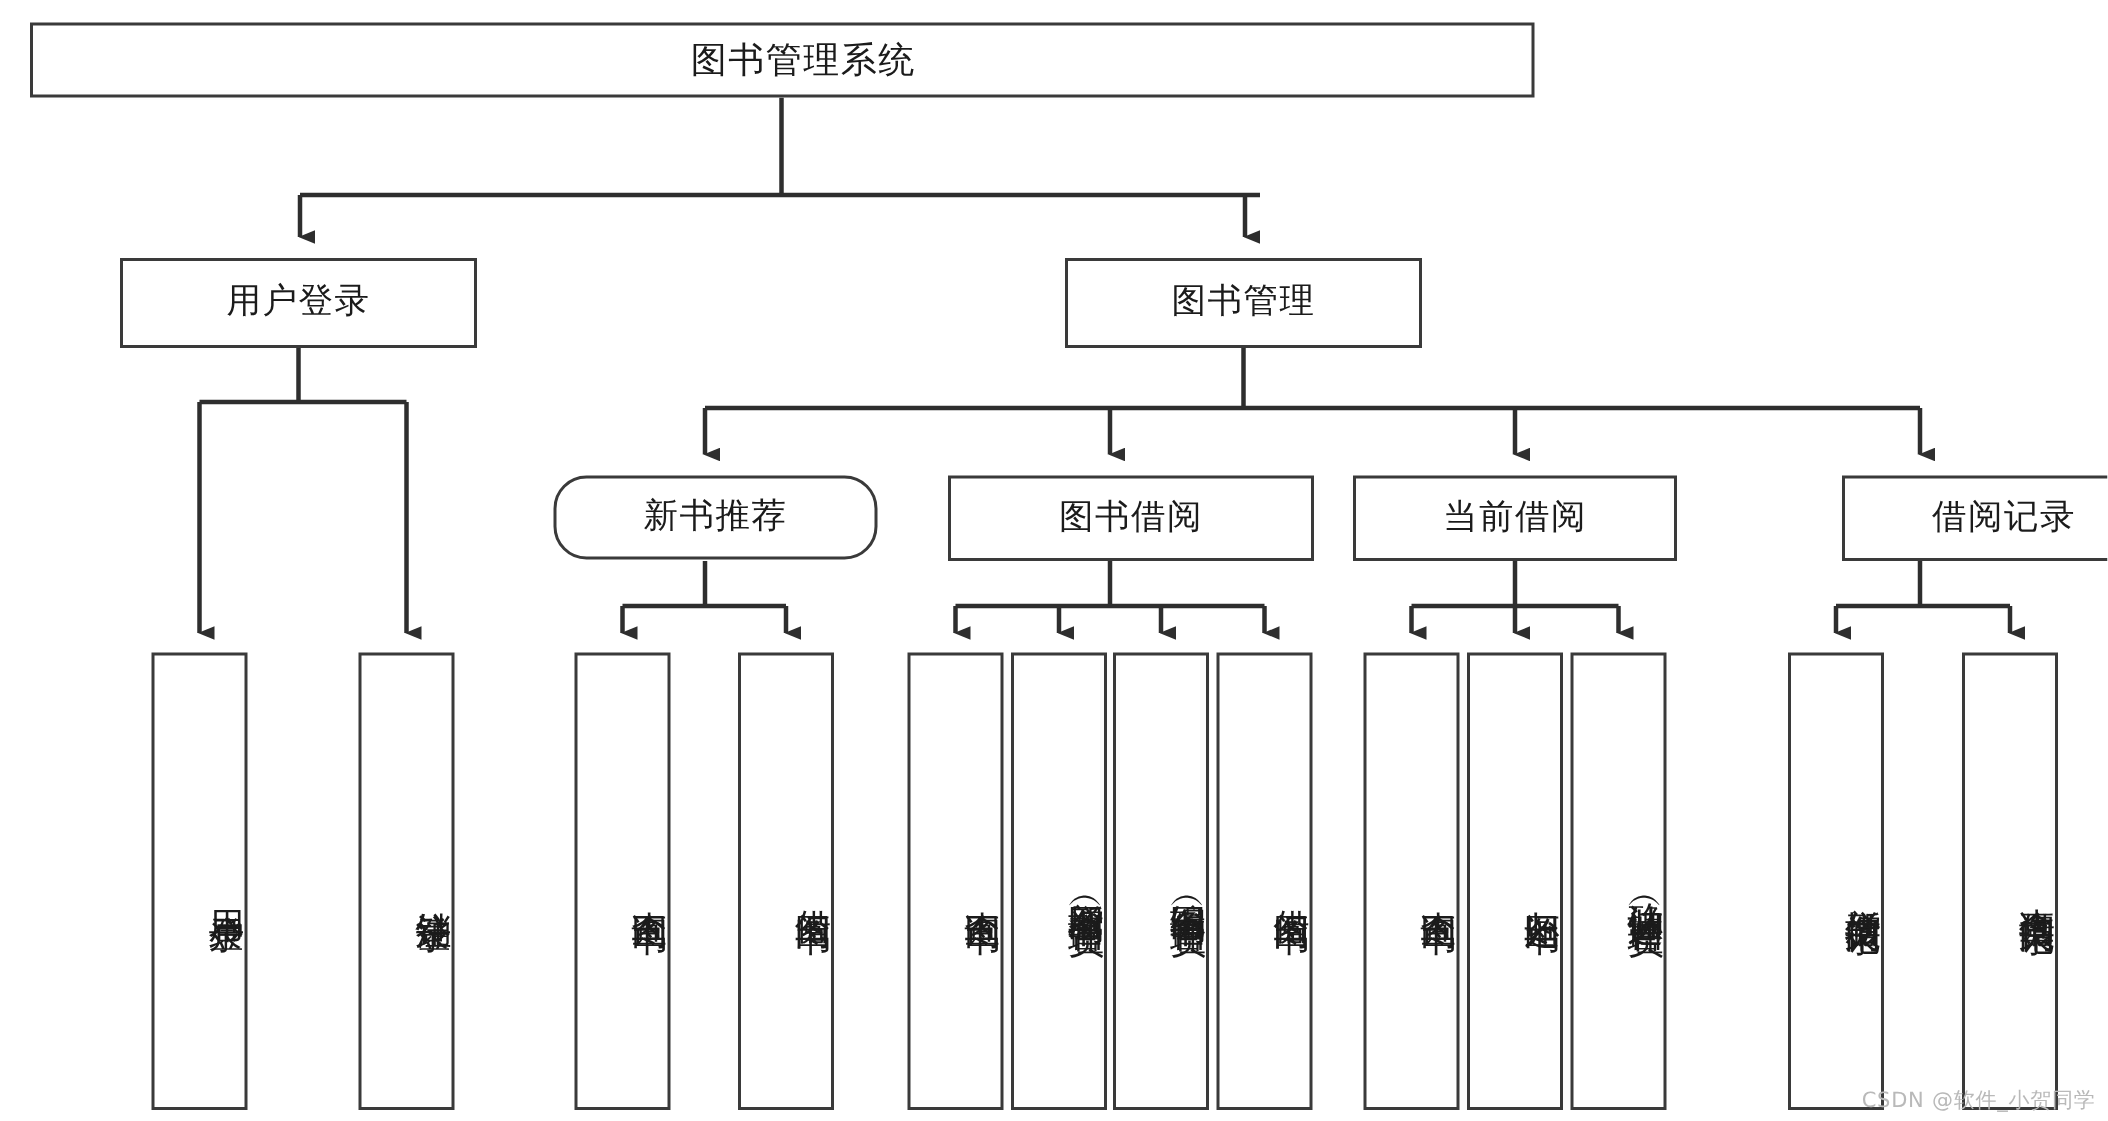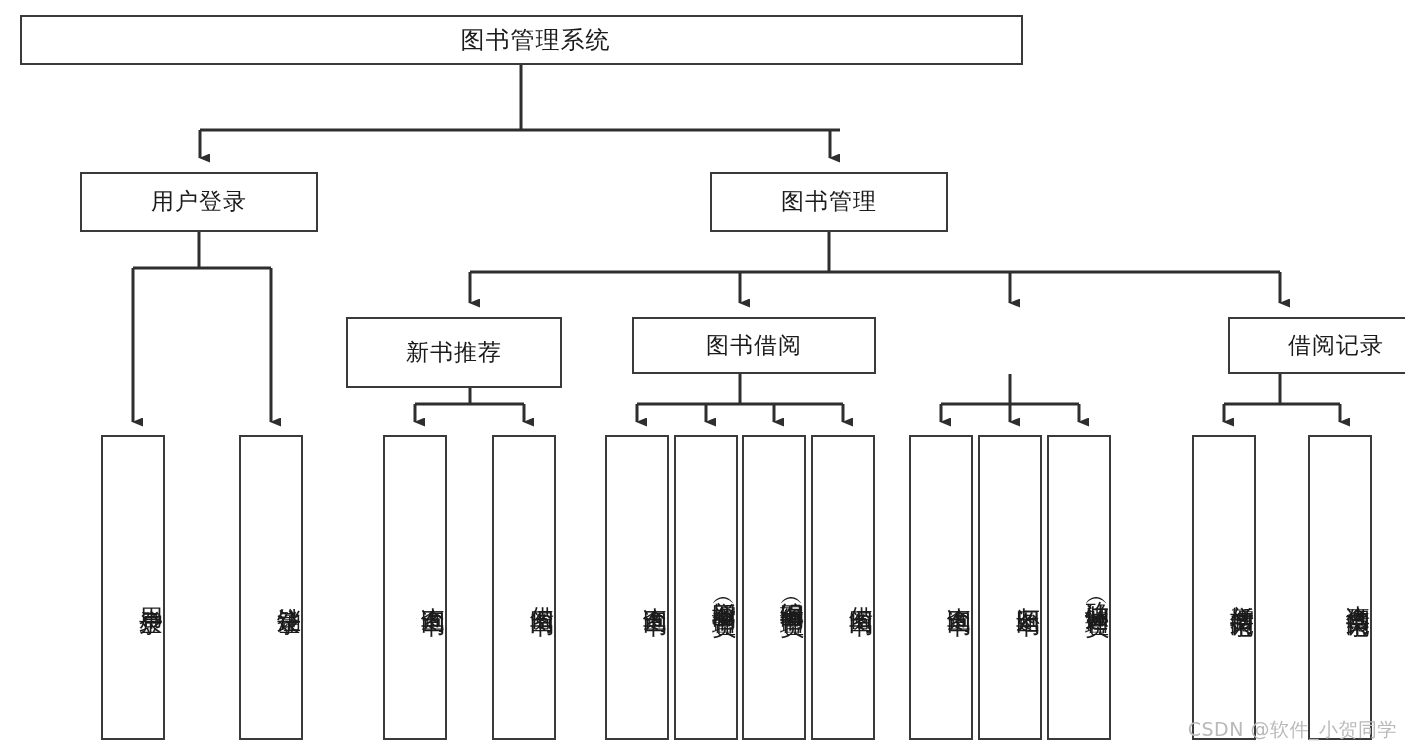--- a/index.html
+++ b/index.html
@@ -59,21 +59,21 @@
   }
   .node.vert > .vtext {
     writing-mode: vertical-rl;
     text-orientation: upright;
     white-space: nowrap;
   }
   .watermark {
     position: absolute;
     right: 8px;
     bottom: 4px;
-    font-size: 19px;
+    font-size: 14px;
     color: #b9b9b9;
     white-space: nowrap;
     letter-spacing: 0.5px;
   }
 </style>
 </head>
 <body>
 
 <div id="stage">
 
@@ -131,26 +131,29 @@
     <span>图书管理系统</span>
   </div>
 
   <div class="node horiz" style="left:80px; top:172px; width:238px; height:60px;">
     <span>用户登录</span>
   </div>
   <div class="node horiz" style="left:710px; top:172px; width:238px; height:60px;text-align:center;">
     <span>图书管理</span>
   </div>
 
-  <div class="node horiz" style="left:346px; top:317px; width:216px; height:71px;">
+  <div class="node horiz" style="left:369px; top:317px; width:216px; height:56px;border-radius:22px;">
     <span>新书推荐</span>
   </div>
   <div class="node horiz" style="left:632px; top:317px; width:244px; height:57px;">
     <span>图书借阅</span>
   </div>
+  <div class="node horiz" style="left:902px; top:317px; width:216px; height:57px;">
+    <span>当前借阅</span>
+  </div>
   <div class="node horiz" style="left:1228px; top:317px; width:216px; height:57px;">
     <span>借阅记录</span>
   </div>
 
   <div class="node vert" style="left:101px; top:435px; width:64px; height:305px;">
     <span class="vtext">用户登录</span>
   </div>
   <div class="node vert" style="left:239px; top:435px; width:64px; height:305px;">
     <span class="vtext">注销登录</span>
   </div>

